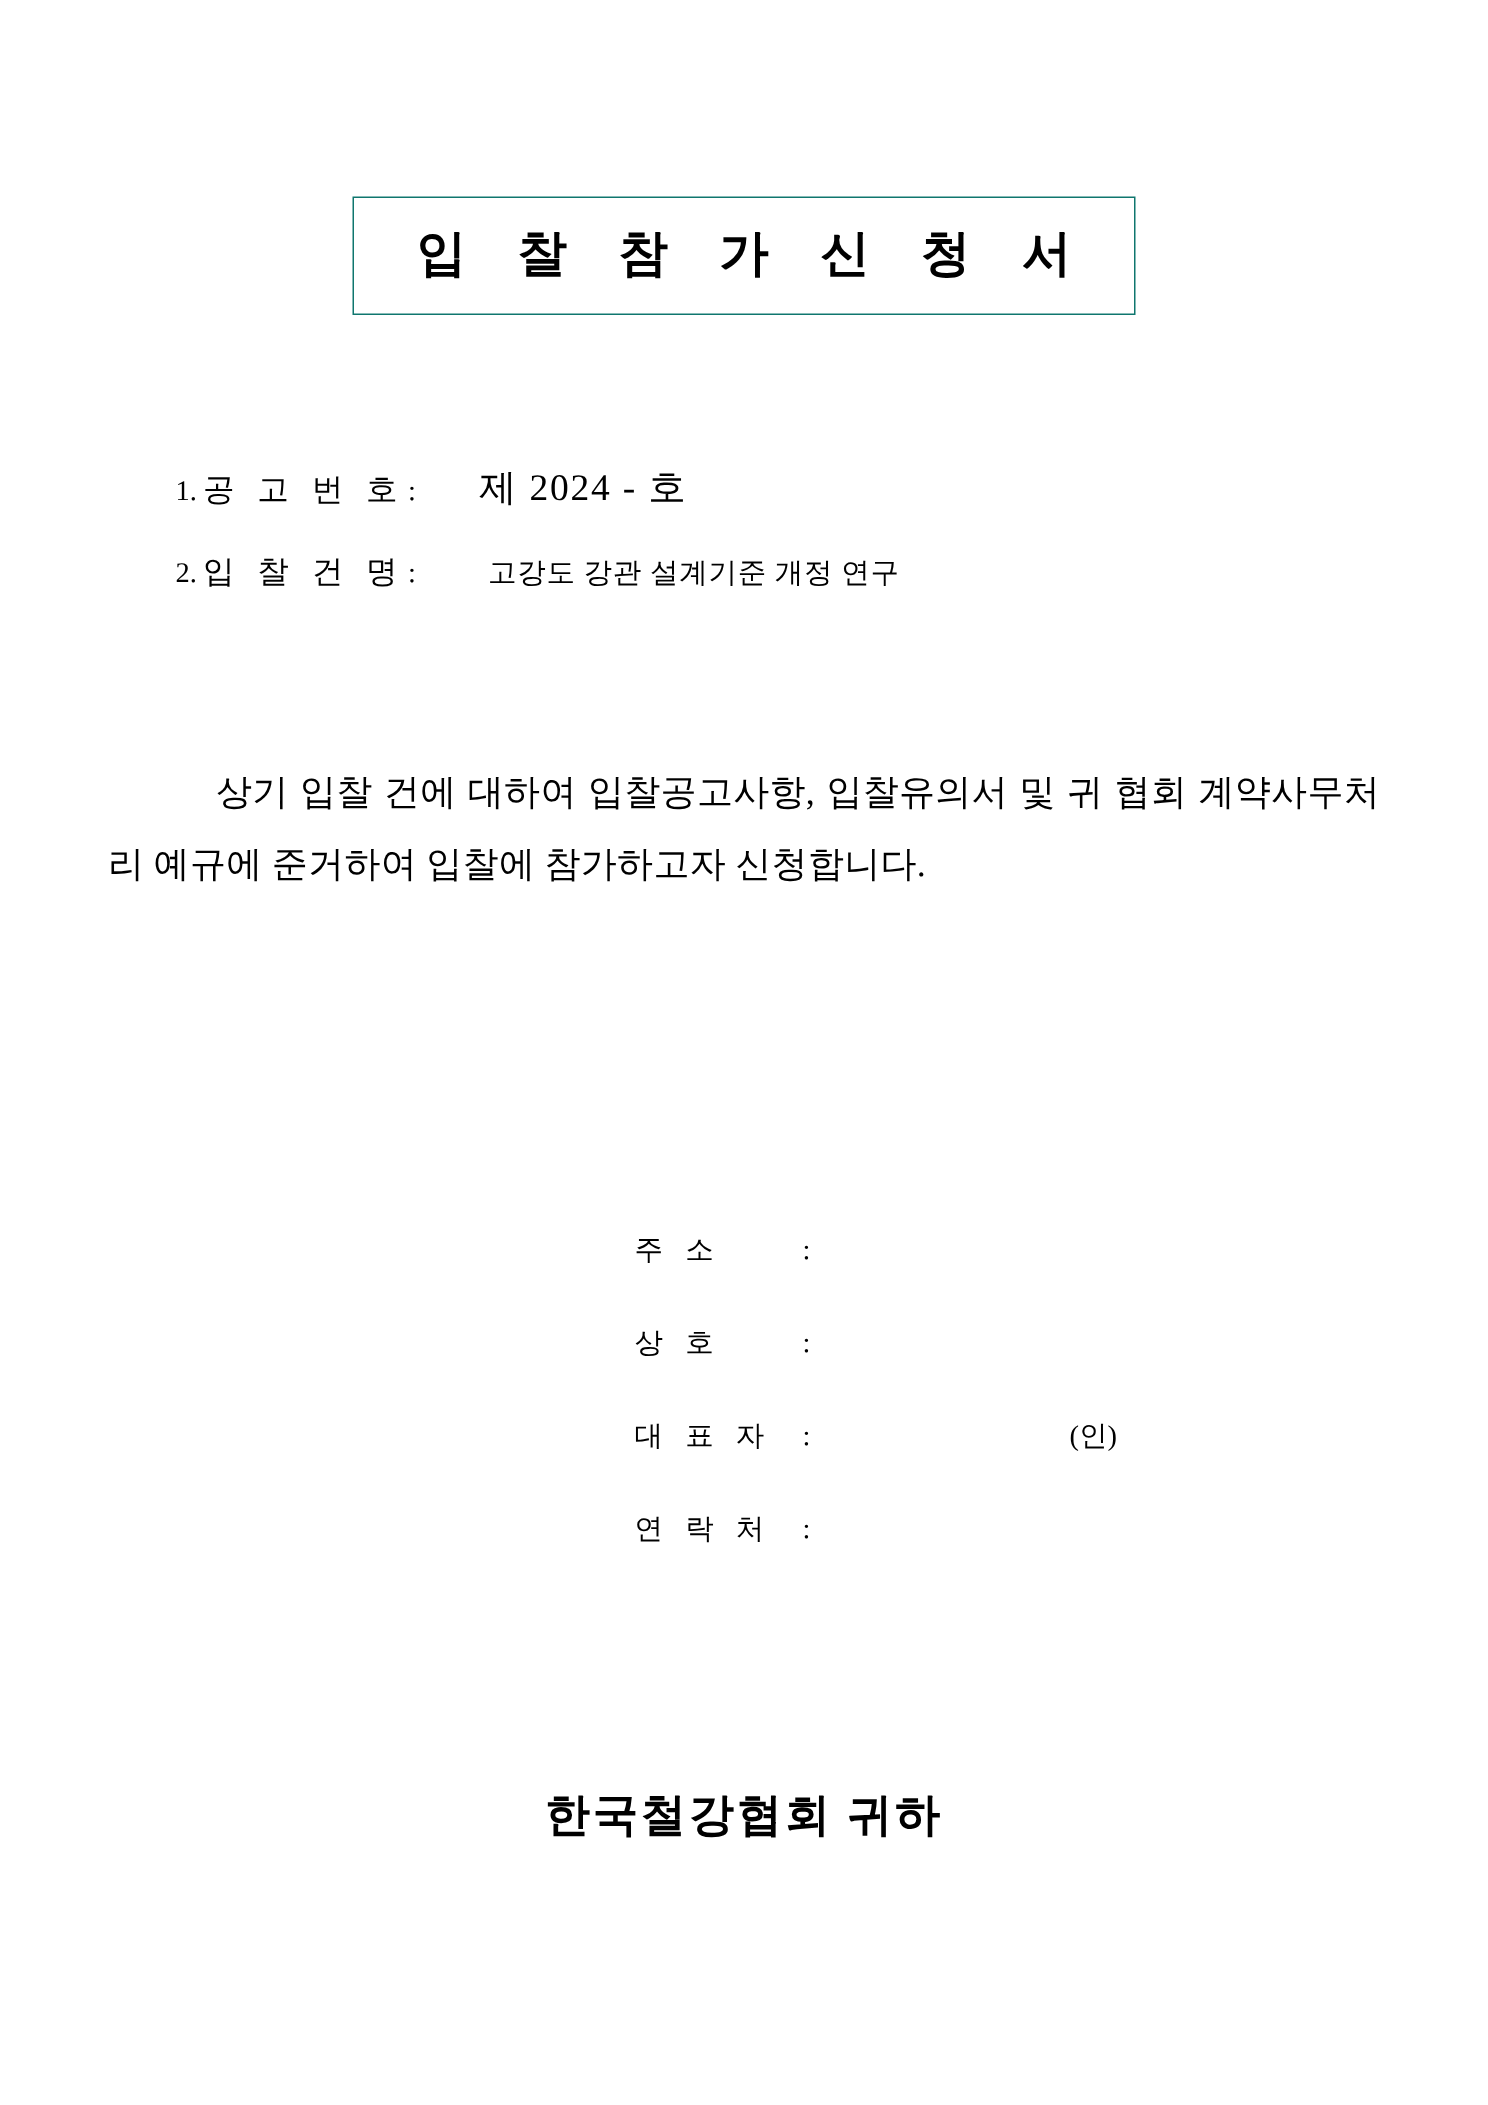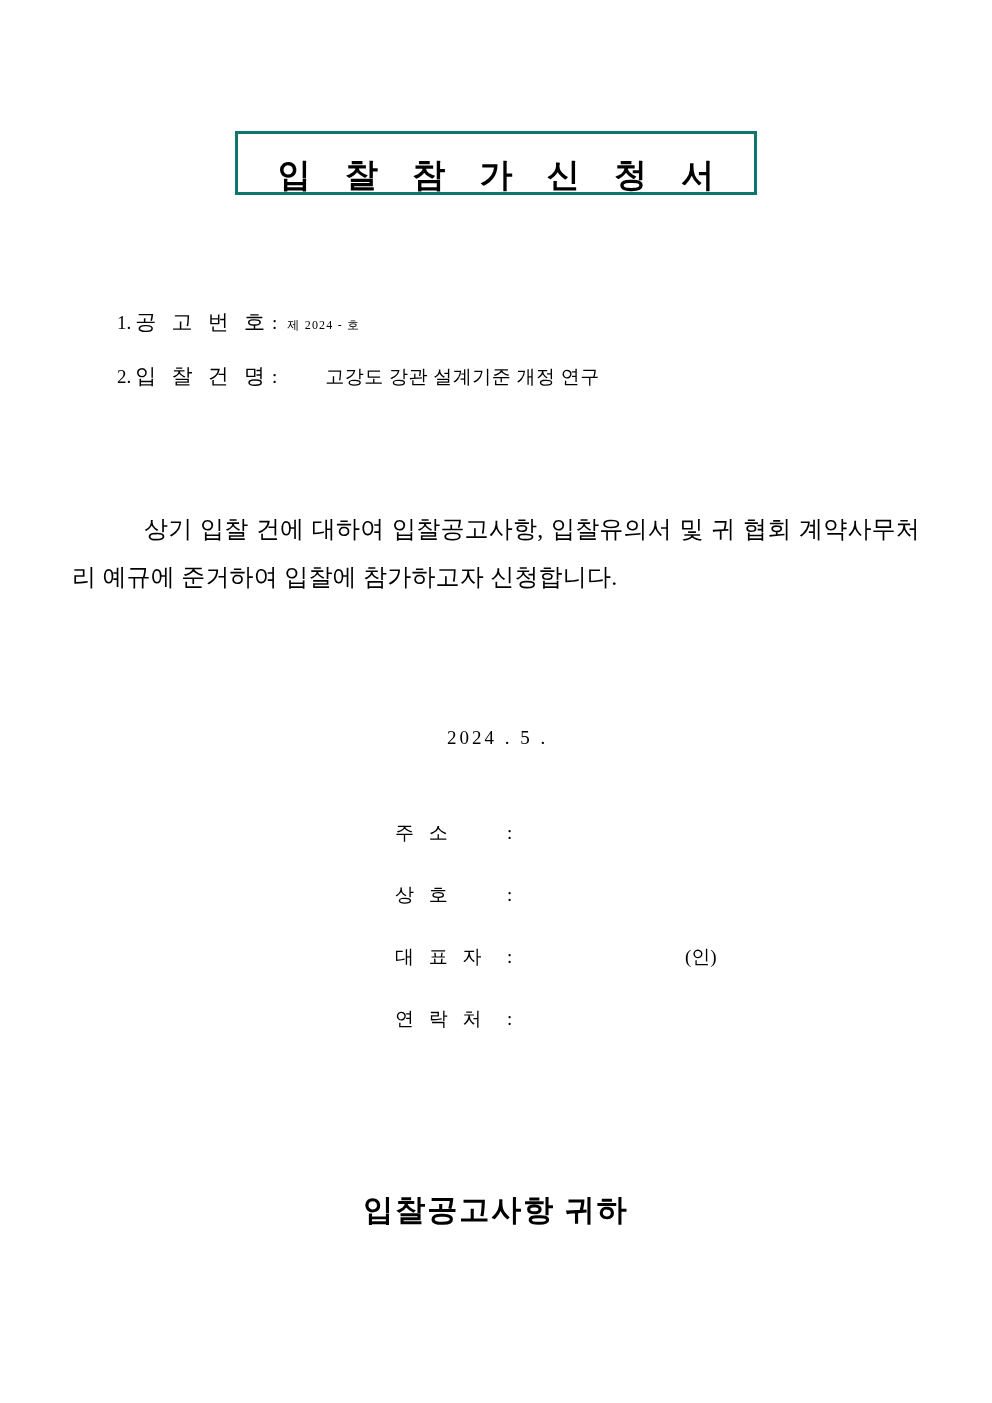--- a/index.html
+++ b/index.html
@@ -25,25 +25,25 @@
   
   .title-wrap {
     position: absolute;
     top: 131px;
     left: 0;
     width: 992px;
     display: flex;
     justify-content: center;
   }
   .title-box {
-    border: 3px solid #0f766e;
+    border: 1px solid #0f766e;
     width: 522px;
-    height: 64px;
-    display: flex;
-    align-items: flex-end;
+    height: 79px;
+    display: flex;
+    align-items: center;
     justify-content: center;
     box-sizing: border-box;
   }
   .title-text {
     font-family: "Liberation Serif", serif;
     font-size: 33px;
     font-weight: bold;
     letter-spacing: 13px;
     text-indent: 13px;
     white-space: nowrap;
@@ -75,22 +75,23 @@
   .item-colon {
     font-size: 19px;
     margin: 0 10px 0 2px;
   }
   .item-value {
     font-size: 19px;
     letter-spacing: 0.5px;
     margin-left: 38px;
   }
   .item-value-spaced {
-    font-size: 12px;
+    font-size: 25px;
     letter-spacing: 1.2px;
+    margin-left: 32px;
   }
 
   
   .body-para {
     position: absolute;
     top: 505px;
     left: 72px;
     width: 848px;
     font-size: 24px;
     line-height: 48px;
@@ -125,20 +126,21 @@
     display: flex;
     align-items: baseline;
     margin-bottom: 36px;
     font-size: 19px;
     white-space: nowrap;
   }
   .sig-label {
     width: 112px;
     letter-spacing: 5px;
     display: inline-block;
+    margin-left: 28px;
   }
   .sig-colon {
     display: inline-block;
     width: 30px;
   }
   .sig-value {
     font-size: 19px;
     margin-left: 148px;
   }
 
@@ -177,21 +179,20 @@
     <div class="item-row">
       <span class="item-num">2.</span>
       <span class="item-label">입 찰 건 명</span>
       <span class="item-colon">:</span>
       <span class="item-value">고강도 강관 설계기준 개정 연구</span>
     </div>
   </div>
 
   <div class="body-para"><span class="indent"></span><span>상기 입찰 건에 대하여 입찰공고사항, 입찰유의서 및 귀 협회 계약사무처리 예규에 준거하여 입찰에 참가하고자 신청합니다.</span></div>
 
-  <div class="date-line">2024 .  5 .</div>
 
   <div class="sig-block">
     <div class="sig-row">
       <span class="sig-label">주     소</span>
       <span class="sig-colon">:</span>
       <span class="sig-value"></span>
     </div>
     <div class="sig-row">
       <span class="sig-label">상     호</span>
       <span class="sig-colon">:</span>
@@ -203,16 +204,16 @@
       <span class="sig-value">(인)</span>
     </div>
     <div class="sig-row">
       <span class="sig-label">연 락 처</span>
       <span class="sig-colon">:</span>
       <span class="sig-value"></span>
     </div>
   </div>
 
   <div class="footer">
-    <span class="footer-text">입찰공고사항  귀하</span>
+    <span class="footer-text">한국철강협회  귀하</span>
   </div>
 
 </div>
 
 </body></html>

